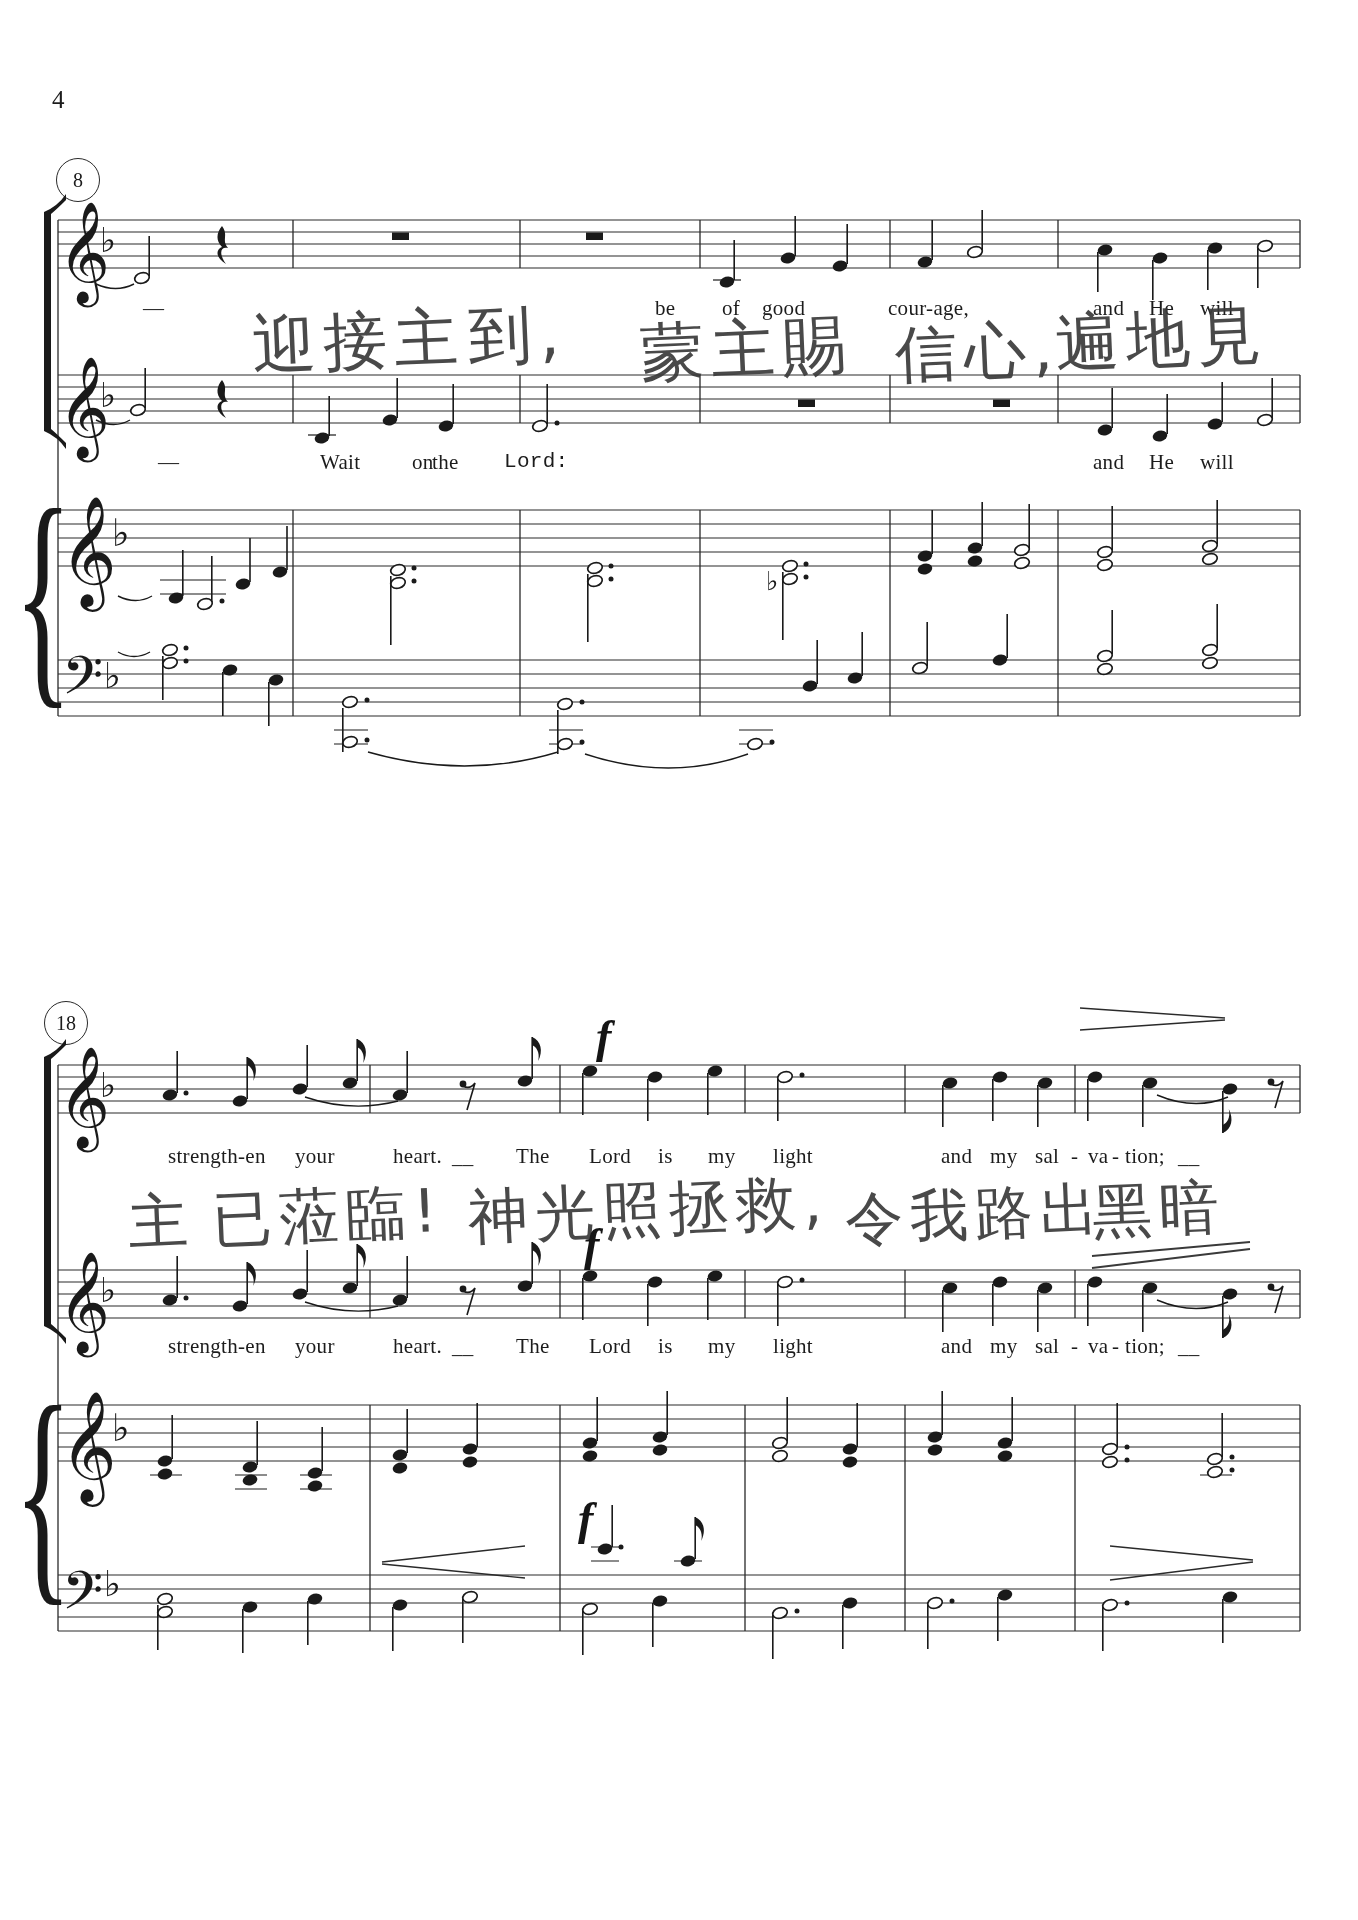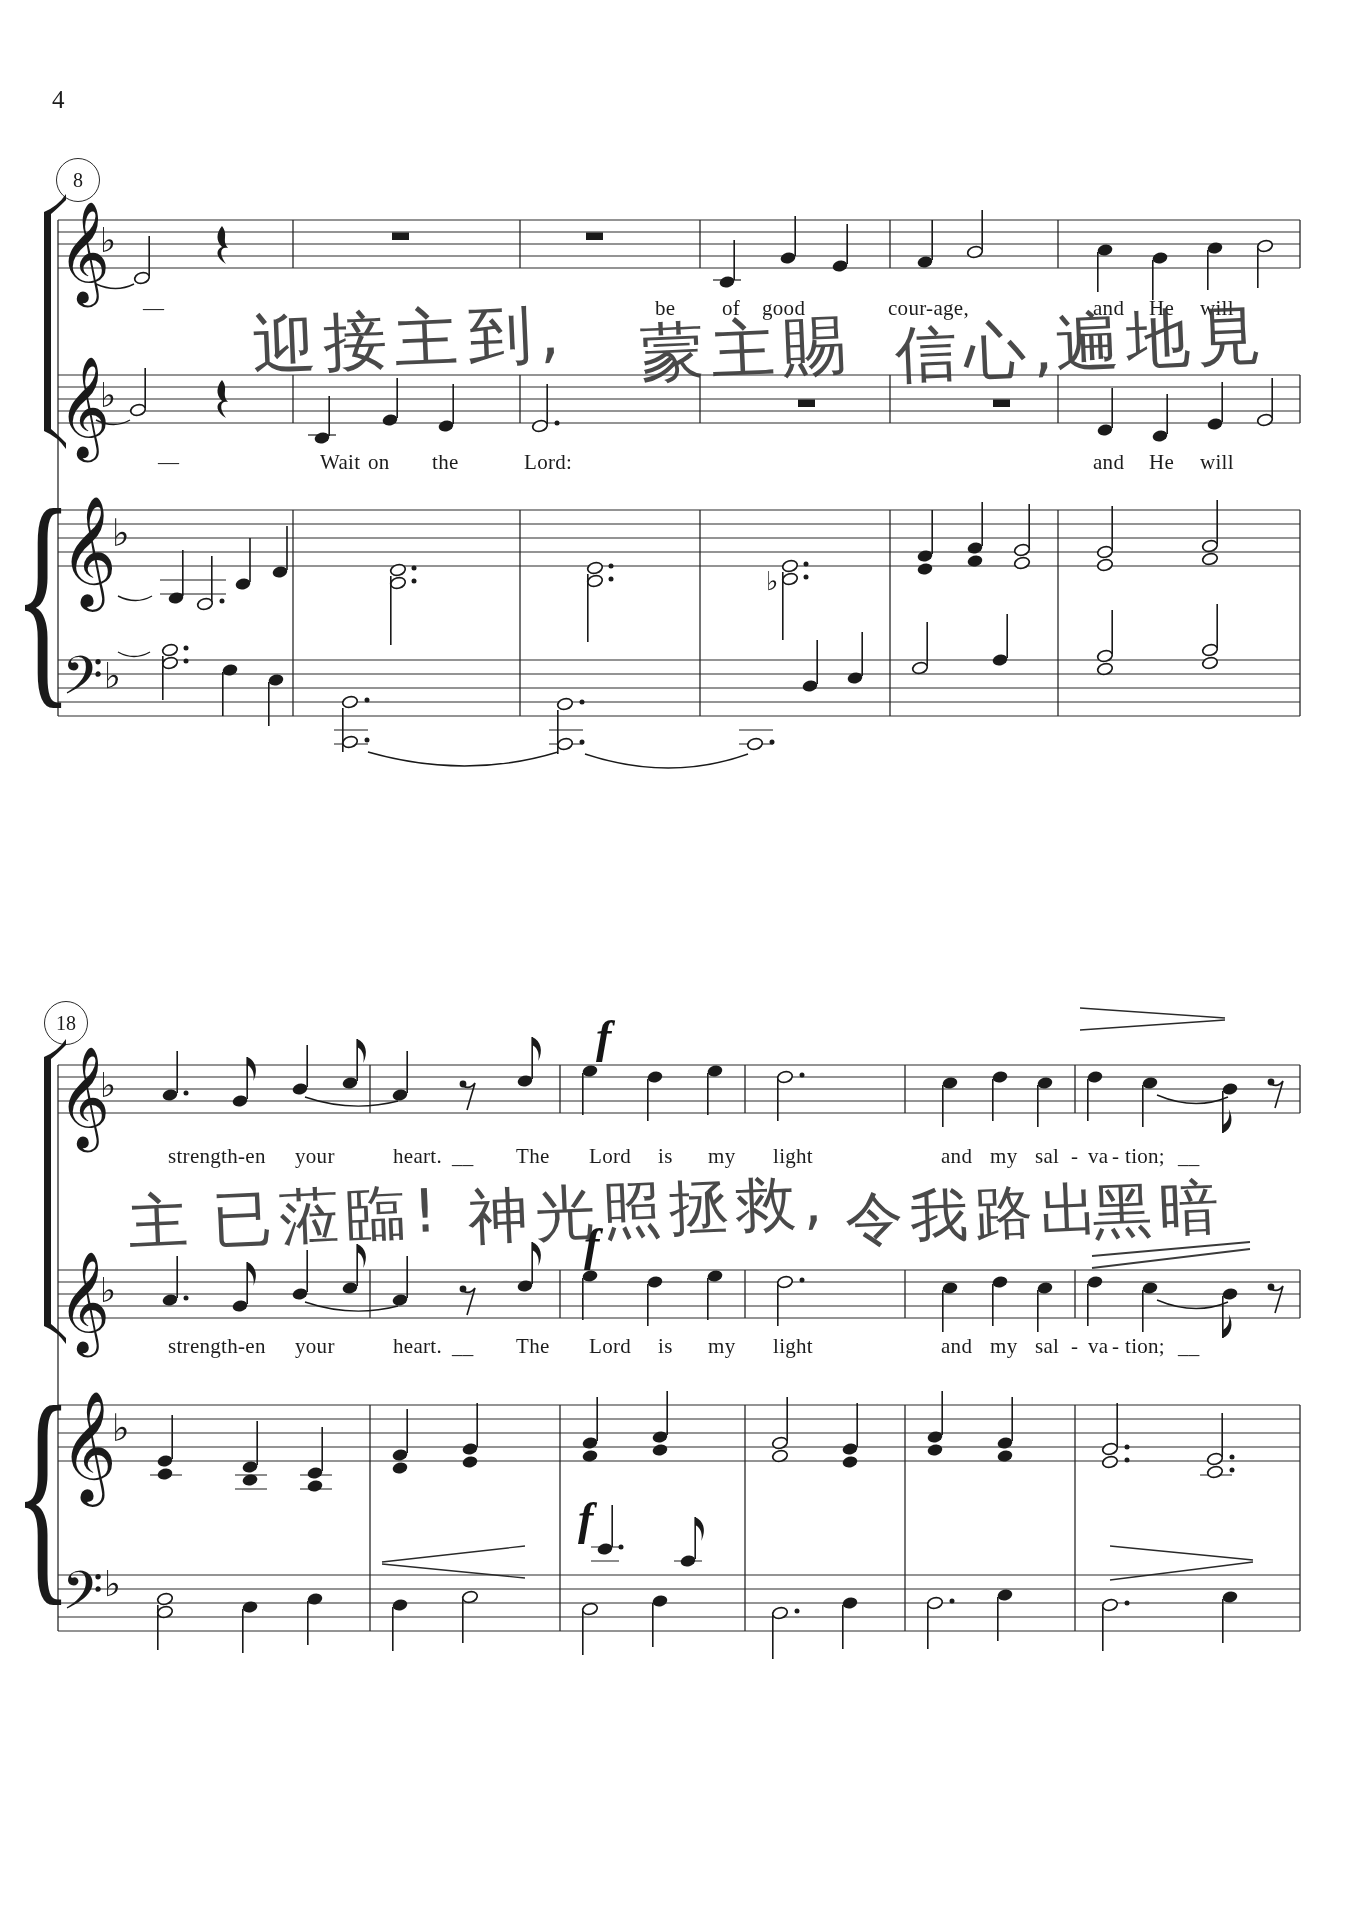--- a/index.html
+++ b/index.html
@@ -355,23 +355,23 @@
       <span class="lyr" style="left: 722px;">of</span>
       <span class="lyr" style="left: 762px;">good</span>
       <span class="lyr" style="left: 888px;">cour-age,</span>
       <span class="lyr" style="left: 1093px;">and</span>
       <span class="lyr" style="left: 1149px;">He</span>
       <span class="lyr" style="left: 1200px;">will</span>
     </div>
   <div class="trow" style="top:450px">
       <span class="lyr" style="left: 158px;">—</span>
       <span class="lyr" style="left: 320px;">Wait</span>
-      <span class="lyr" style="left: 368px;">on</span>
+      <span class="lyr" style="left: 412px;">on</span>
       <span class="lyr" style="left: 432px;">the</span>
-      <span class="lyr" style="left: 524px;">Lord:</span>
+      <span class="lyr" style="left: 504px; font-family: Liberation Mono, monospace;">Lord:</span>
       <span class="lyr" style="left: 1093px;">and</span>
       <span class="lyr" style="left: 1149px;">He</span>
       <span class="lyr" style="left: 1200px;">will</span>
     </div>
   <div class="trow" style="top:1144px">
       <span class="lyr" style="left: 168px;">strength-en</span>
       <span class="lyr" style="left: 295px;">your</span>
       <span class="lyr" style="left: 393px;">heart.</span>
       <span class="lyr" style="left: 452px;">__</span>
       <span class="lyr" style="left: 516px;">The</span>

